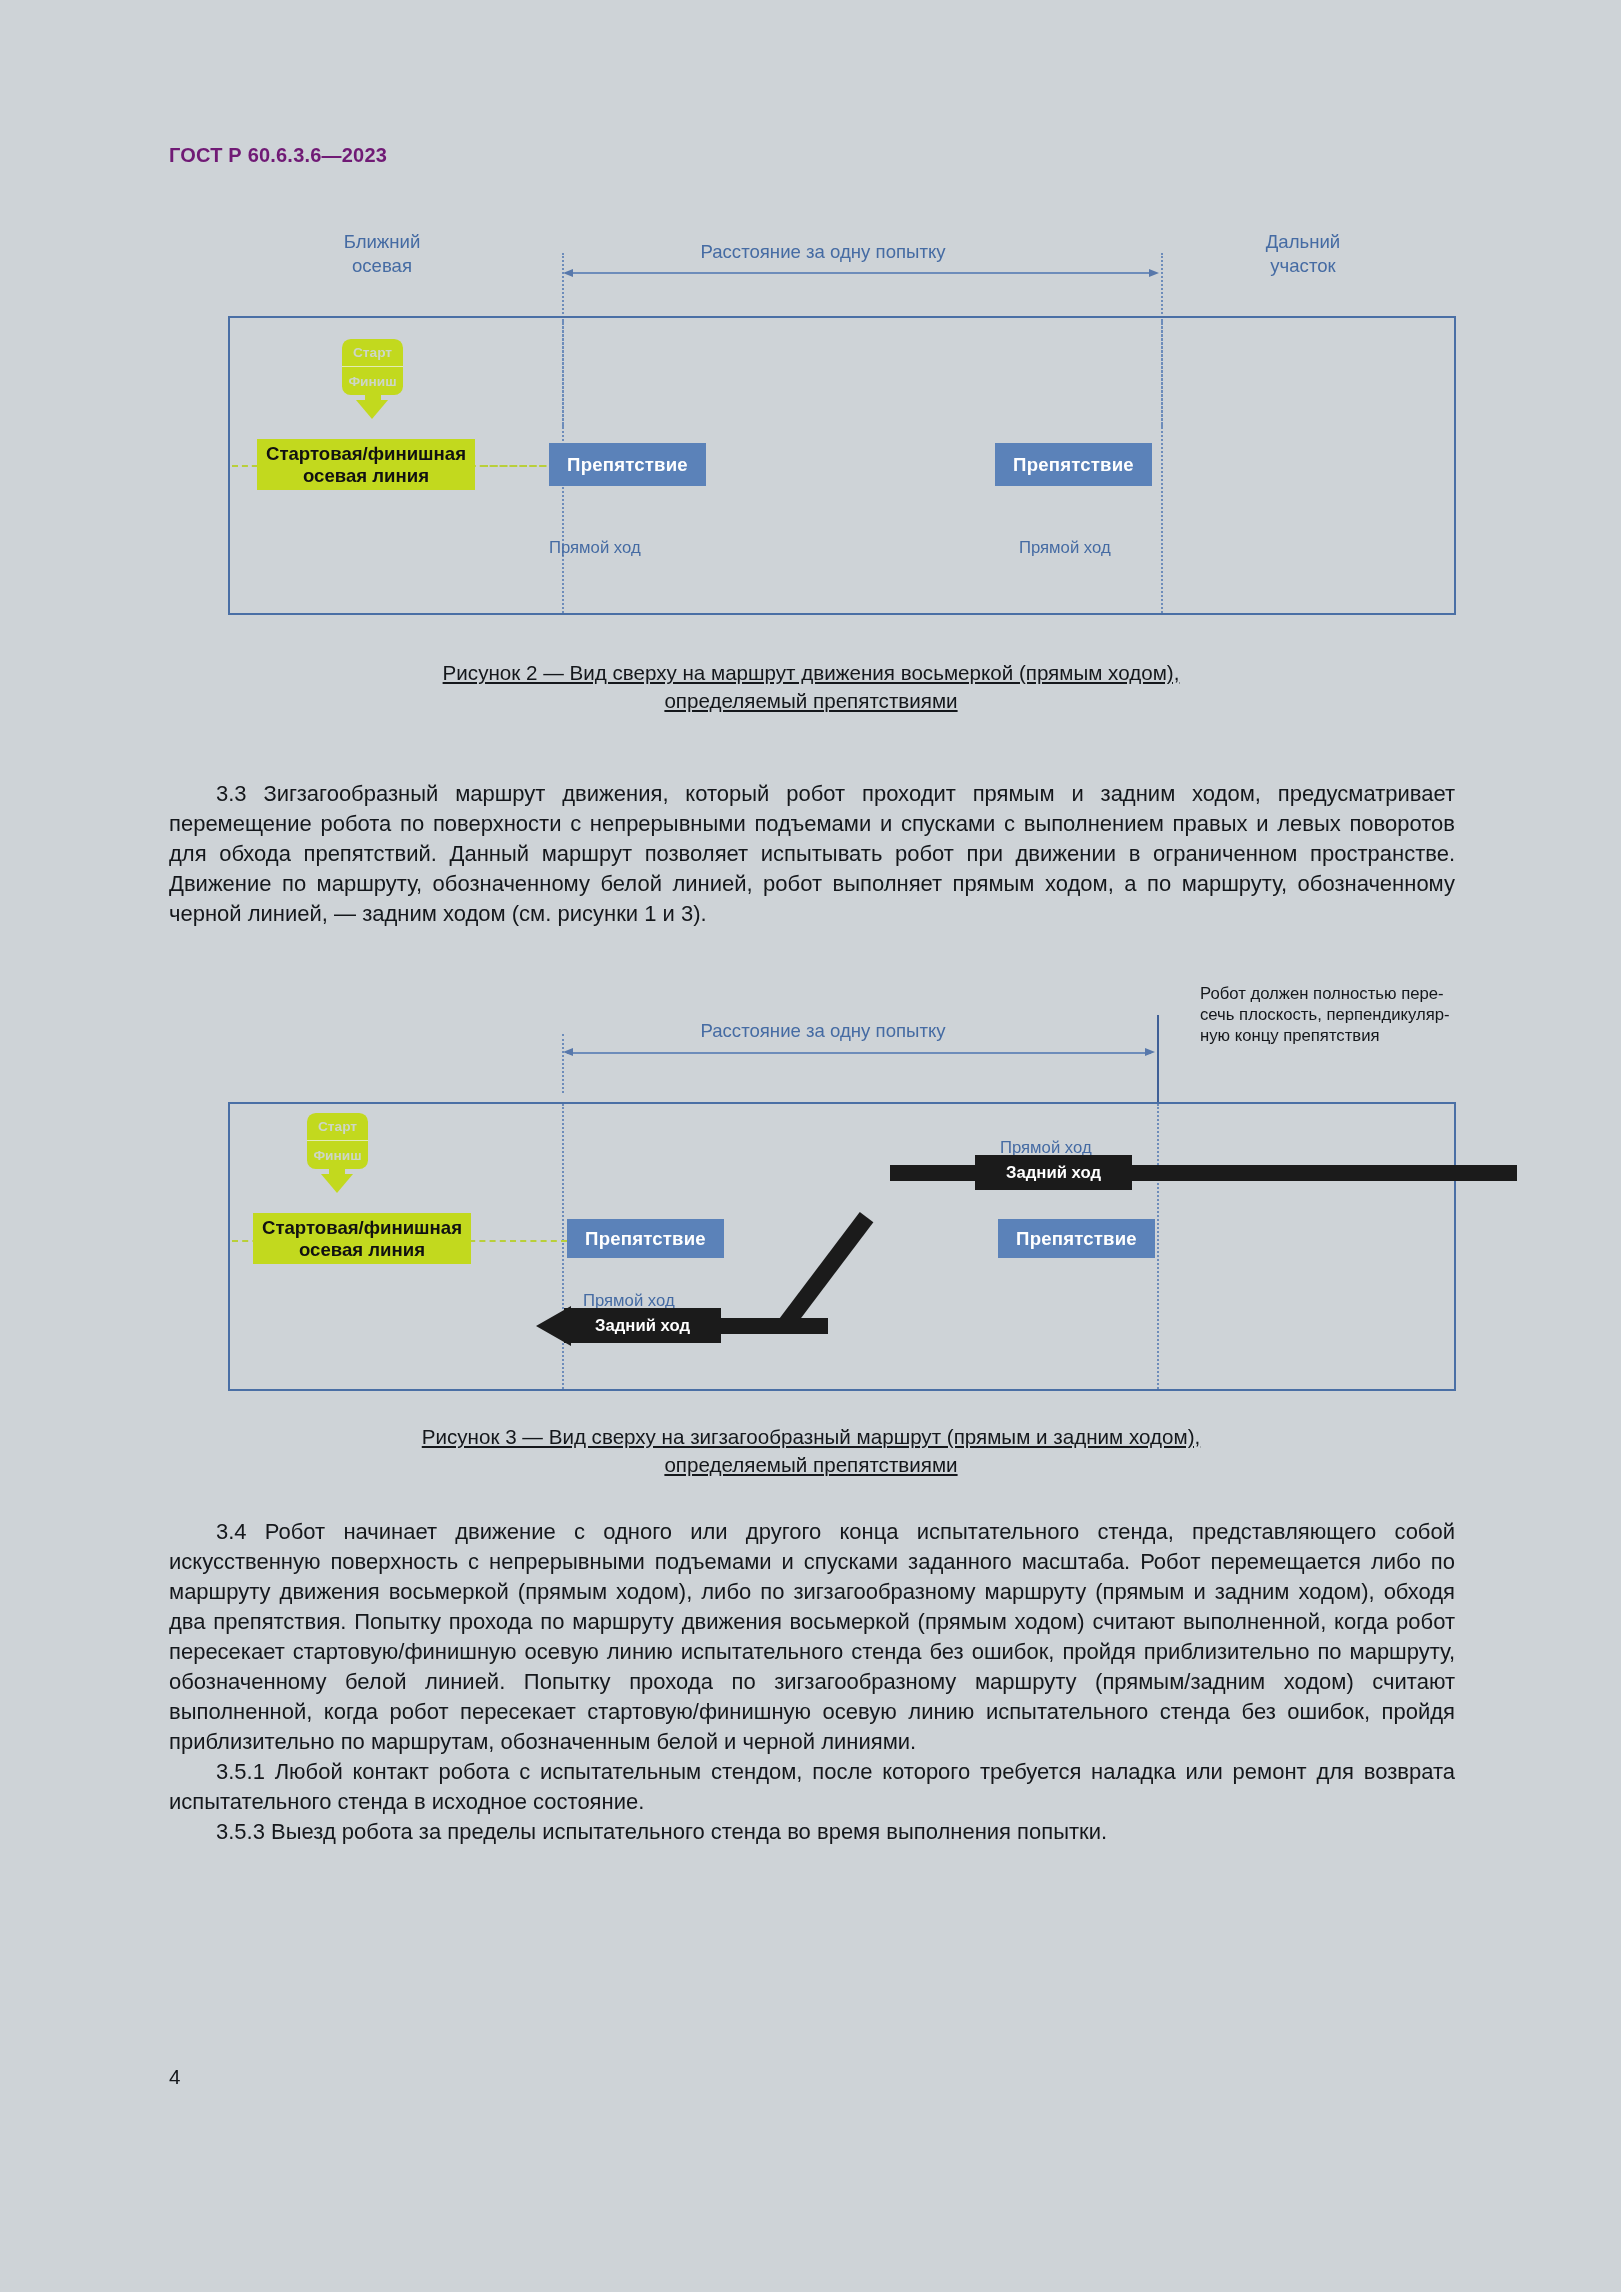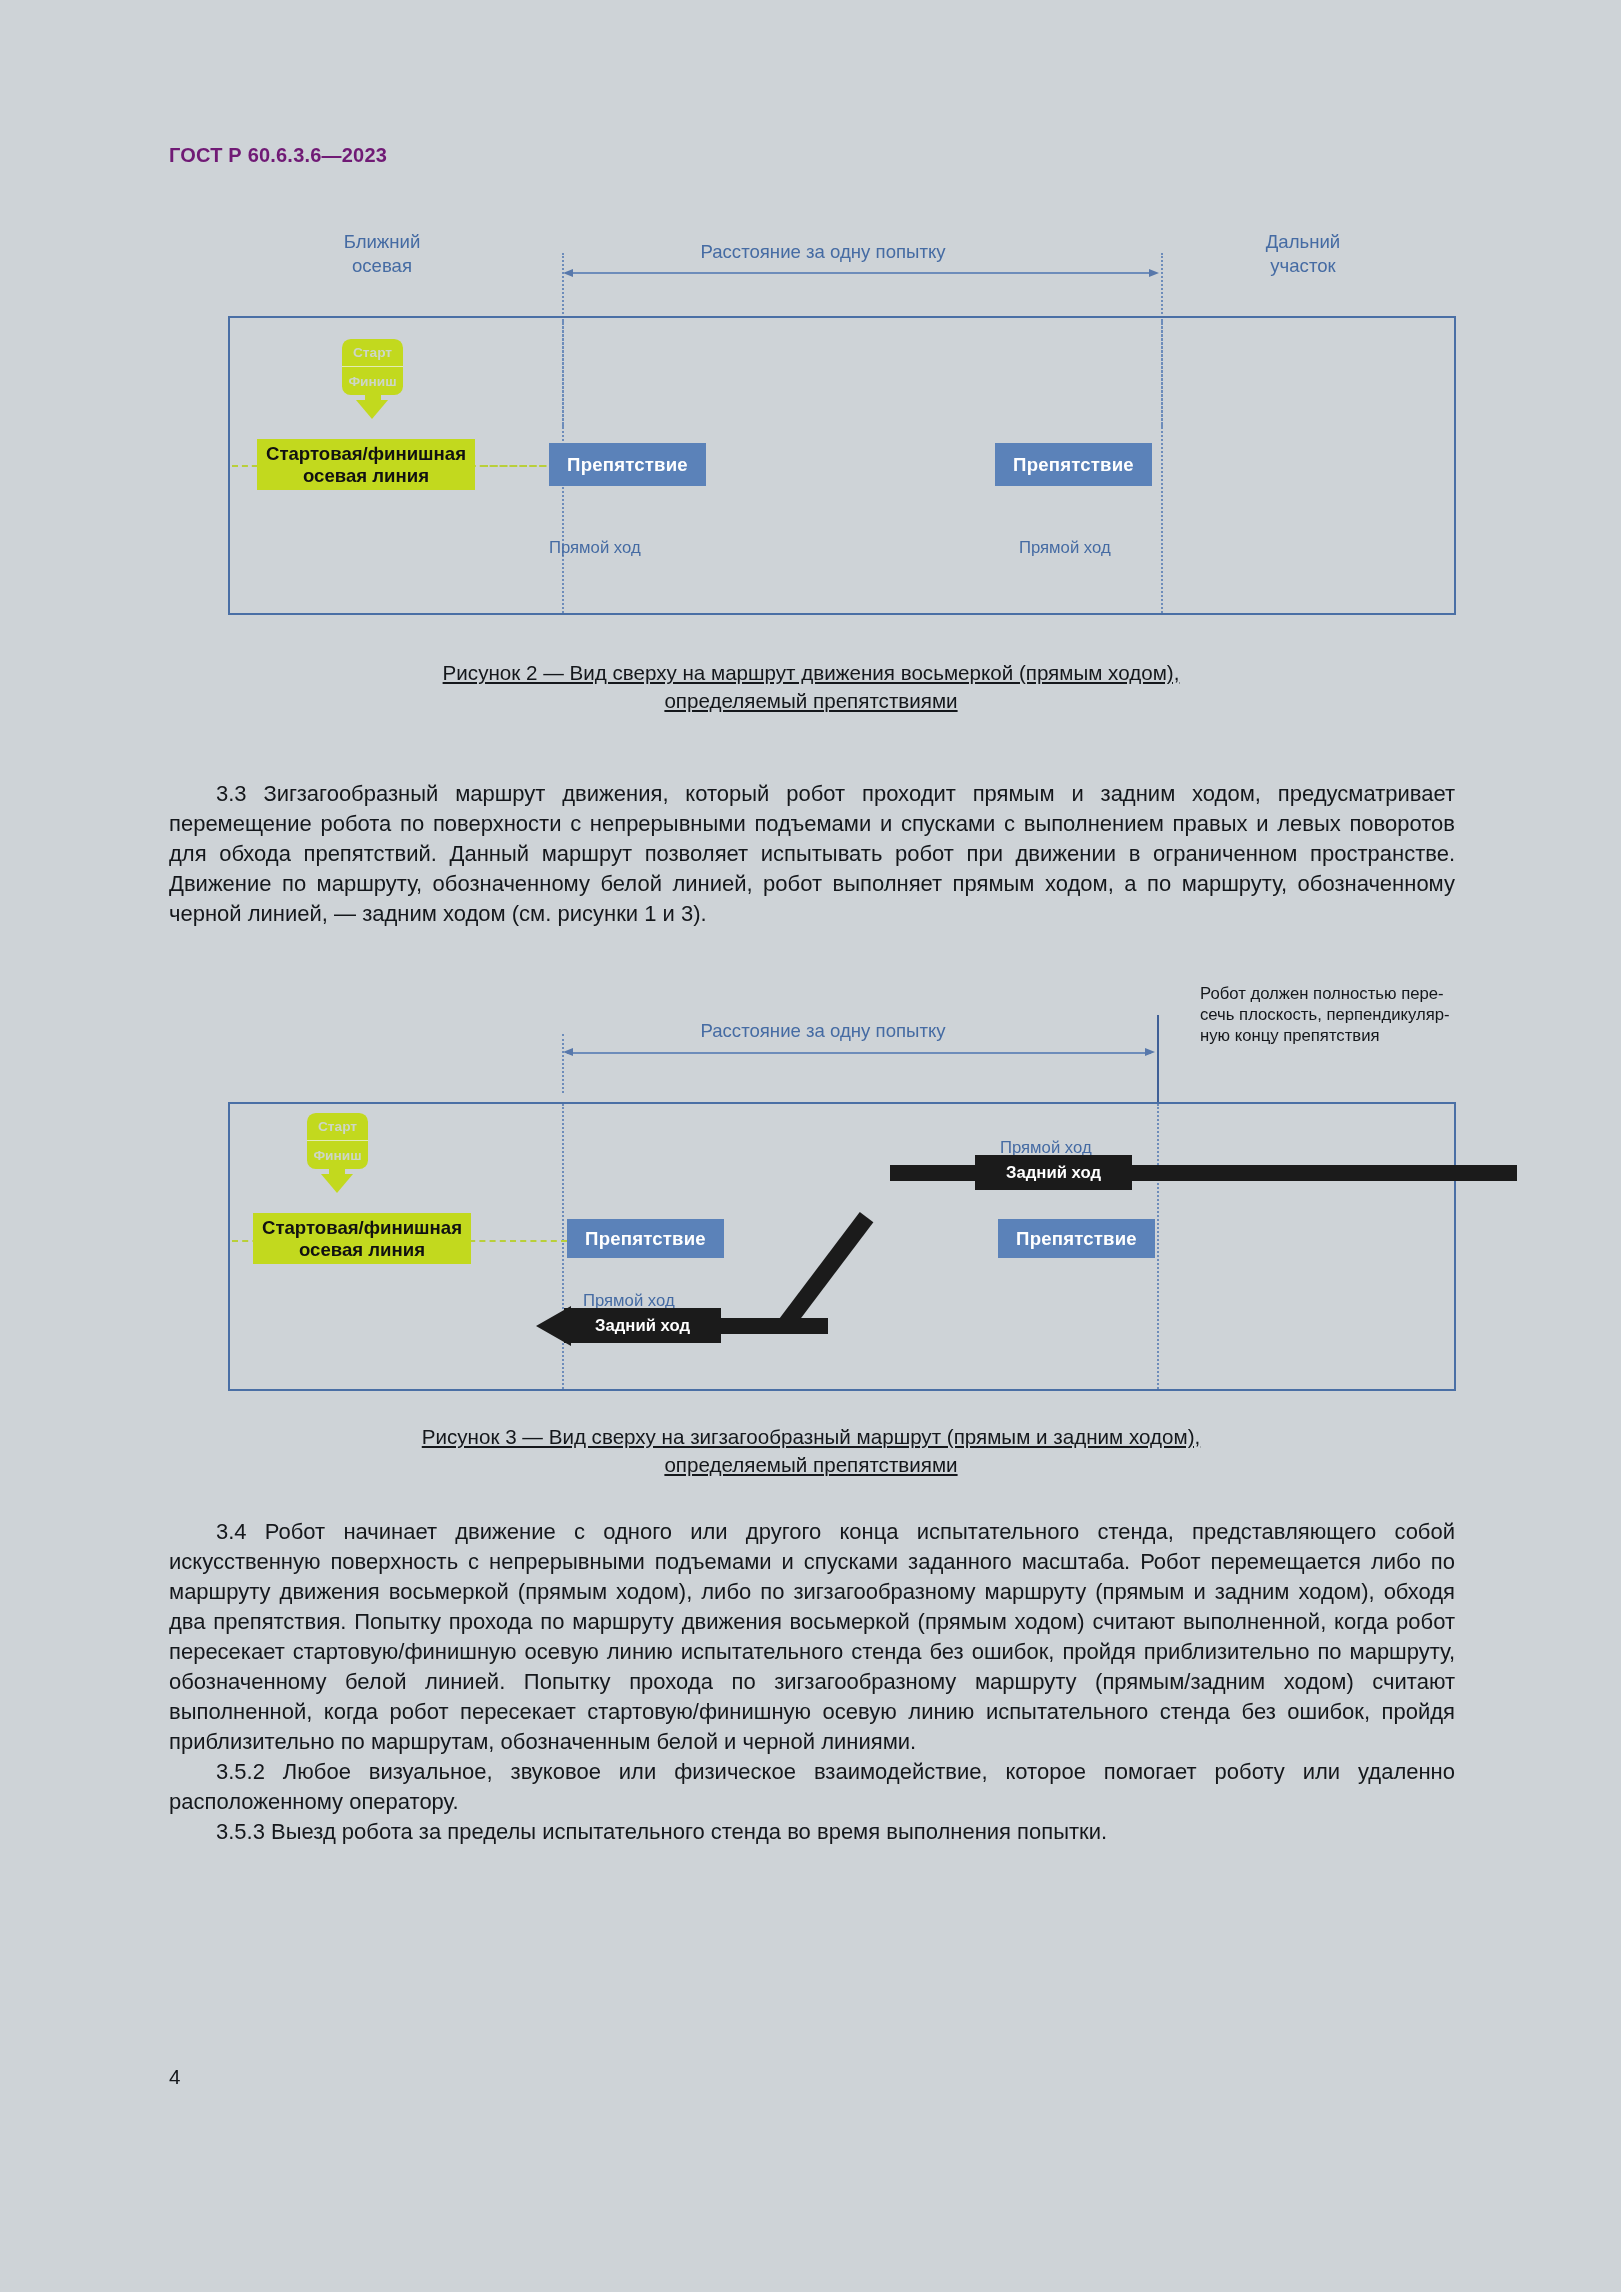--- a/index.html
+++ b/index.html
@@ -325,20 +325,20 @@
 
     <div class="blue-label small" style="left:583px; top:1290px; width:167px; text-align:left;">Прямой ход</div>
     <div class="blk-tag" style="left:564px; top:1308px; width:157px; height:35px;">Задний ход</div>
   </div>
 
   <div class="caption" style="top:1423px;">Рисунок 3 — Вид сверху на зигзагообразный маршрут (прямым и задним ходом),
 определяемый препятствиями</div>
 
   <div class="body-block" style="top:1517px;">
     <p>3.4 Робот начинает движение с одного или другого конца испытательного стенда, представляющего собой искусственную поверхность с непрерывными подъемами и спусками заданного масштаба. Робот перемещается либо по маршруту движения восьмеркой (прямым ходом), либо по зигзагообразному маршруту (прямым и задним ходом), обходя два препятствия. Попытку прохода по маршруту движения восьмеркой (прямым ходом) считают выполненной, когда робот пересекает стартовую/финишную осевую линию испытательного стенда без ошибок, пройдя приблизительно по маршруту, обозначенному белой линией. Попытку прохода по зигзагообразному маршруту (прямым/задним ходом) считают выполненной, когда робот пересекает стартовую/финишную осевую линию испытательного стенда без ошибок, пройдя приблизительно по маршрутам, обозначенным белой и черной линиями.</p>
-    <p>3.5.2 Любое визуальное, звуковое или физическое взаимодействие, которое помогает роботу или удаленно расположенному оператору.</p>
+    <p>3.5.1 Любой контакт робота с испытательным стендом, после которого требуется наладка или ремонт для возврата испытательного стенда в исходное состояние.</p>
     <p>3.5.3 Выезд робота за пределы испытательного стенда во время выполнения попытки.</p>
   </div>
 
   <div class="page-number">4</div>
 
 </div>
 
 
 </body></html>

